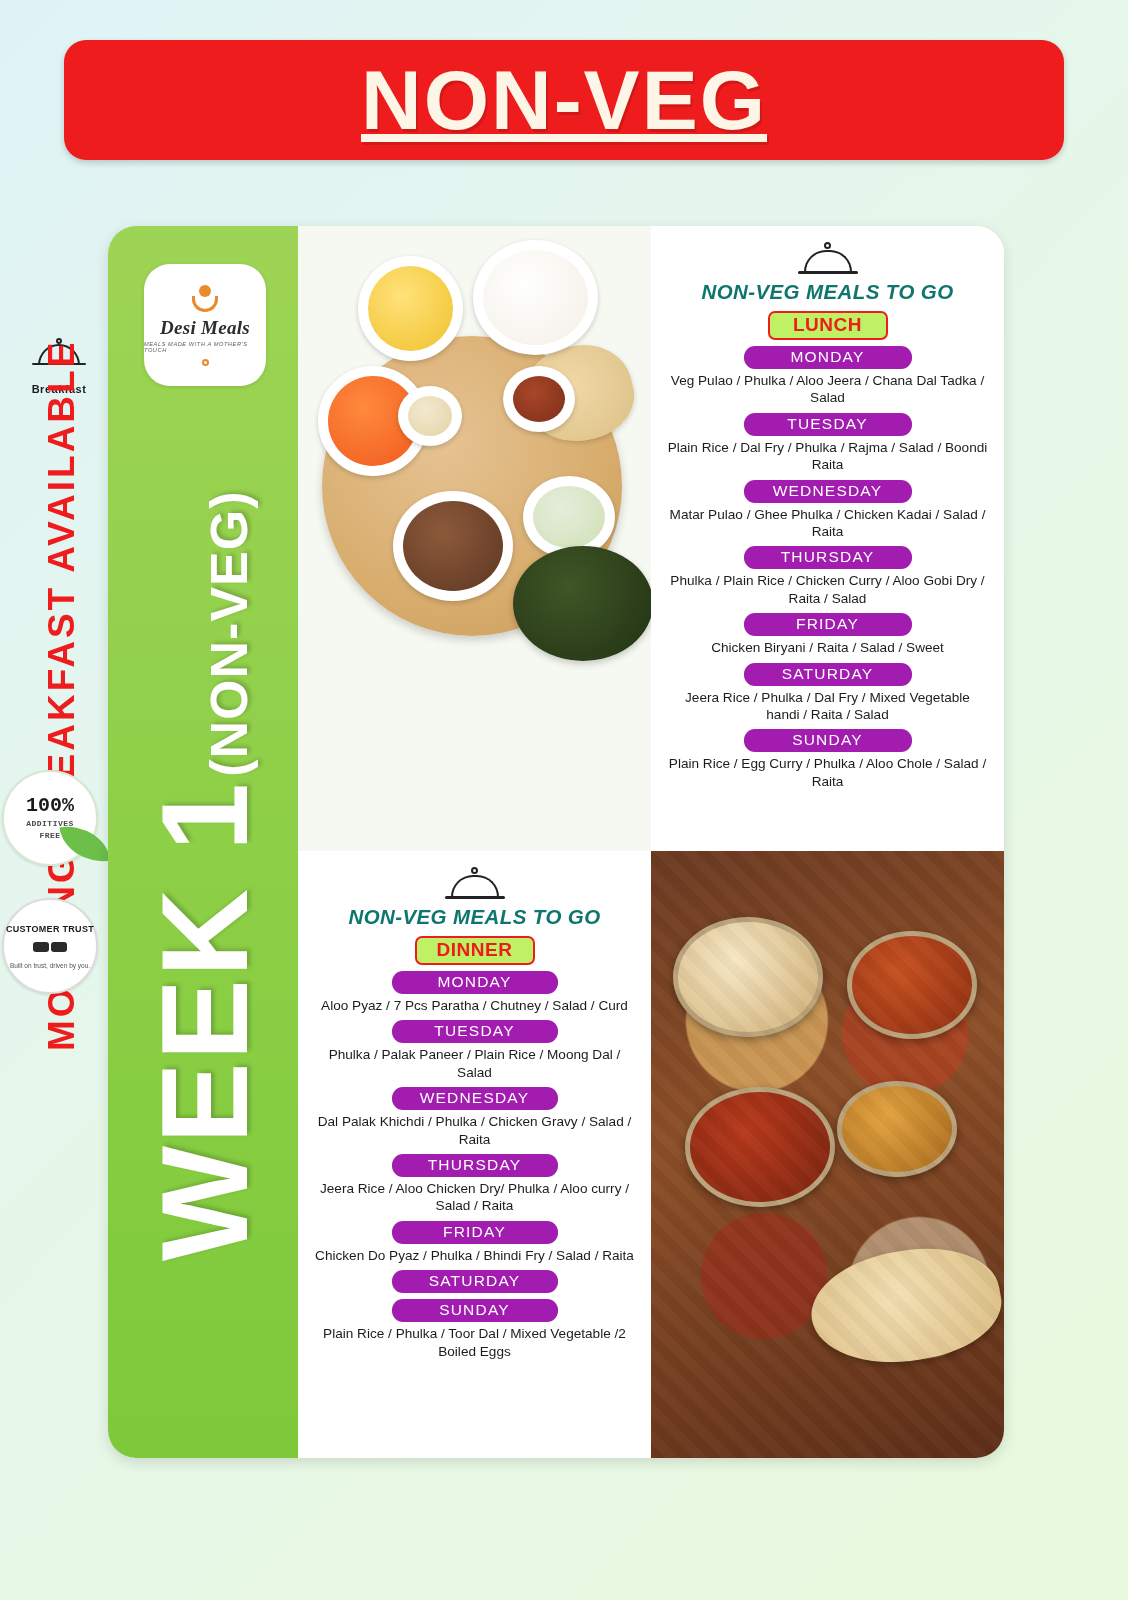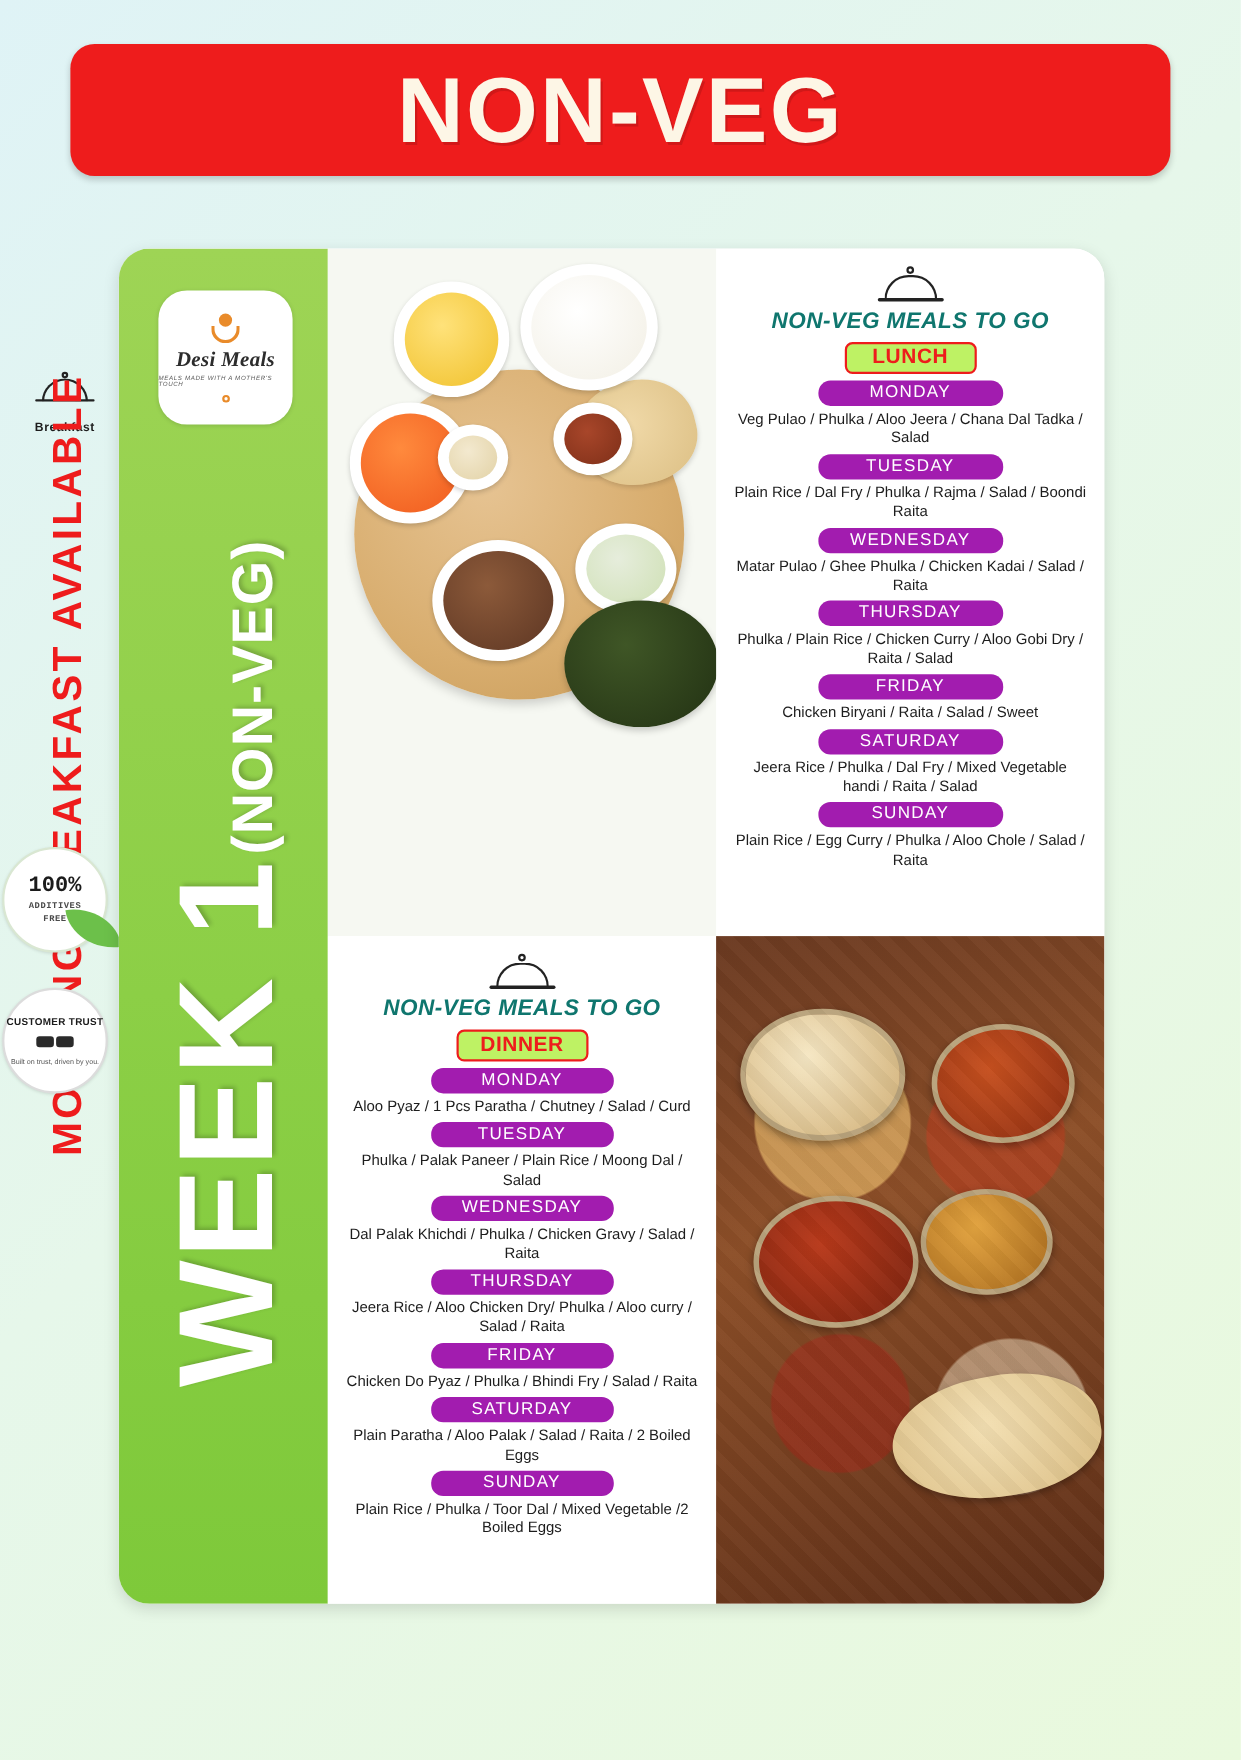--- a/index.html
+++ b/index.html
@@ -24,20 +24,21 @@
     display: flex; align-items: center; justify-content: center;
     box-shadow: 0 3px 6px rgba(0,0,0,0.18);
   }
   .banner-title {
     color: #fdf6e6;
     font-size: 84px;
     font-weight: bold;
     letter-spacing: 2px;
     line-height: 1;
     text-shadow: 2px 3px 0 rgba(0,0,0,0.12);
+    text-decoration: underline;
   }
 
   
   .left-strip {
     position: absolute;
     left: 10px; top: 330px;
     width: 95px; height: 1120px;
   }
   .breakfast-icon {
     position: absolute;
@@ -474,36 +475,35 @@
     <div class="menu-col dinner">
       <div class="cloche-top">
         <div class="knob"></div>
           <div class="dome"></div>
           <div class="base"></div>
       </div>
       <div class="menu-heading">NON-VEG MEALS TO GO</div>
       <div class="meal-pill">DINNER</div>
 
       <div class="day-pill">MONDAY</div>
-      <div class="day-items">Aloo Pyaz / 1 Pcs Paratha / Chutney / Salad / Curd</div>
+      <div class="day-items">Aloo Pyaz / 7 Pcs Paratha / Chutney / Salad / Curd</div>
 
       <div class="day-pill">TUESDAY</div>
       <div class="day-items">Phulka / Palak Paneer / Plain Rice / Moong Dal / Salad</div>
 
       <div class="day-pill">WEDNESDAY</div>
       <div class="day-items">Dal Palak Khichdi / Phulka / Chicken Gravy / Salad / Raita</div>
 
       <div class="day-pill">THURSDAY</div>
       <div class="day-items">Jeera Rice / Aloo Chicken Dry/ Phulka / Aloo curry / Salad / Raita</div>
 
       <div class="day-pill">FRIDAY</div>
       <div class="day-items">Chicken Do Pyaz / Phulka / Bhindi Fry / Salad / Raita</div>
 
       <div class="day-pill">SATURDAY</div>
-      <div class="day-items">Plain Paratha / Aloo Palak / Salad / Raita / 2 Boiled Eggs</div>
 
       <div class="day-pill">SUNDAY</div>
       <div class="day-items">Plain Rice / Phulka / Toor Dal / Mixed Vegetable /2 Boiled Eggs</div>
     </div>
 
     <div class="photo photo-biryani">
       <div class="bowl-ov ov1"></div>
       <div class="bowl-ov ov2"></div>
       <div class="bowl-ov ov3"></div>
       <div class="bowl-ov ov4"></div>

